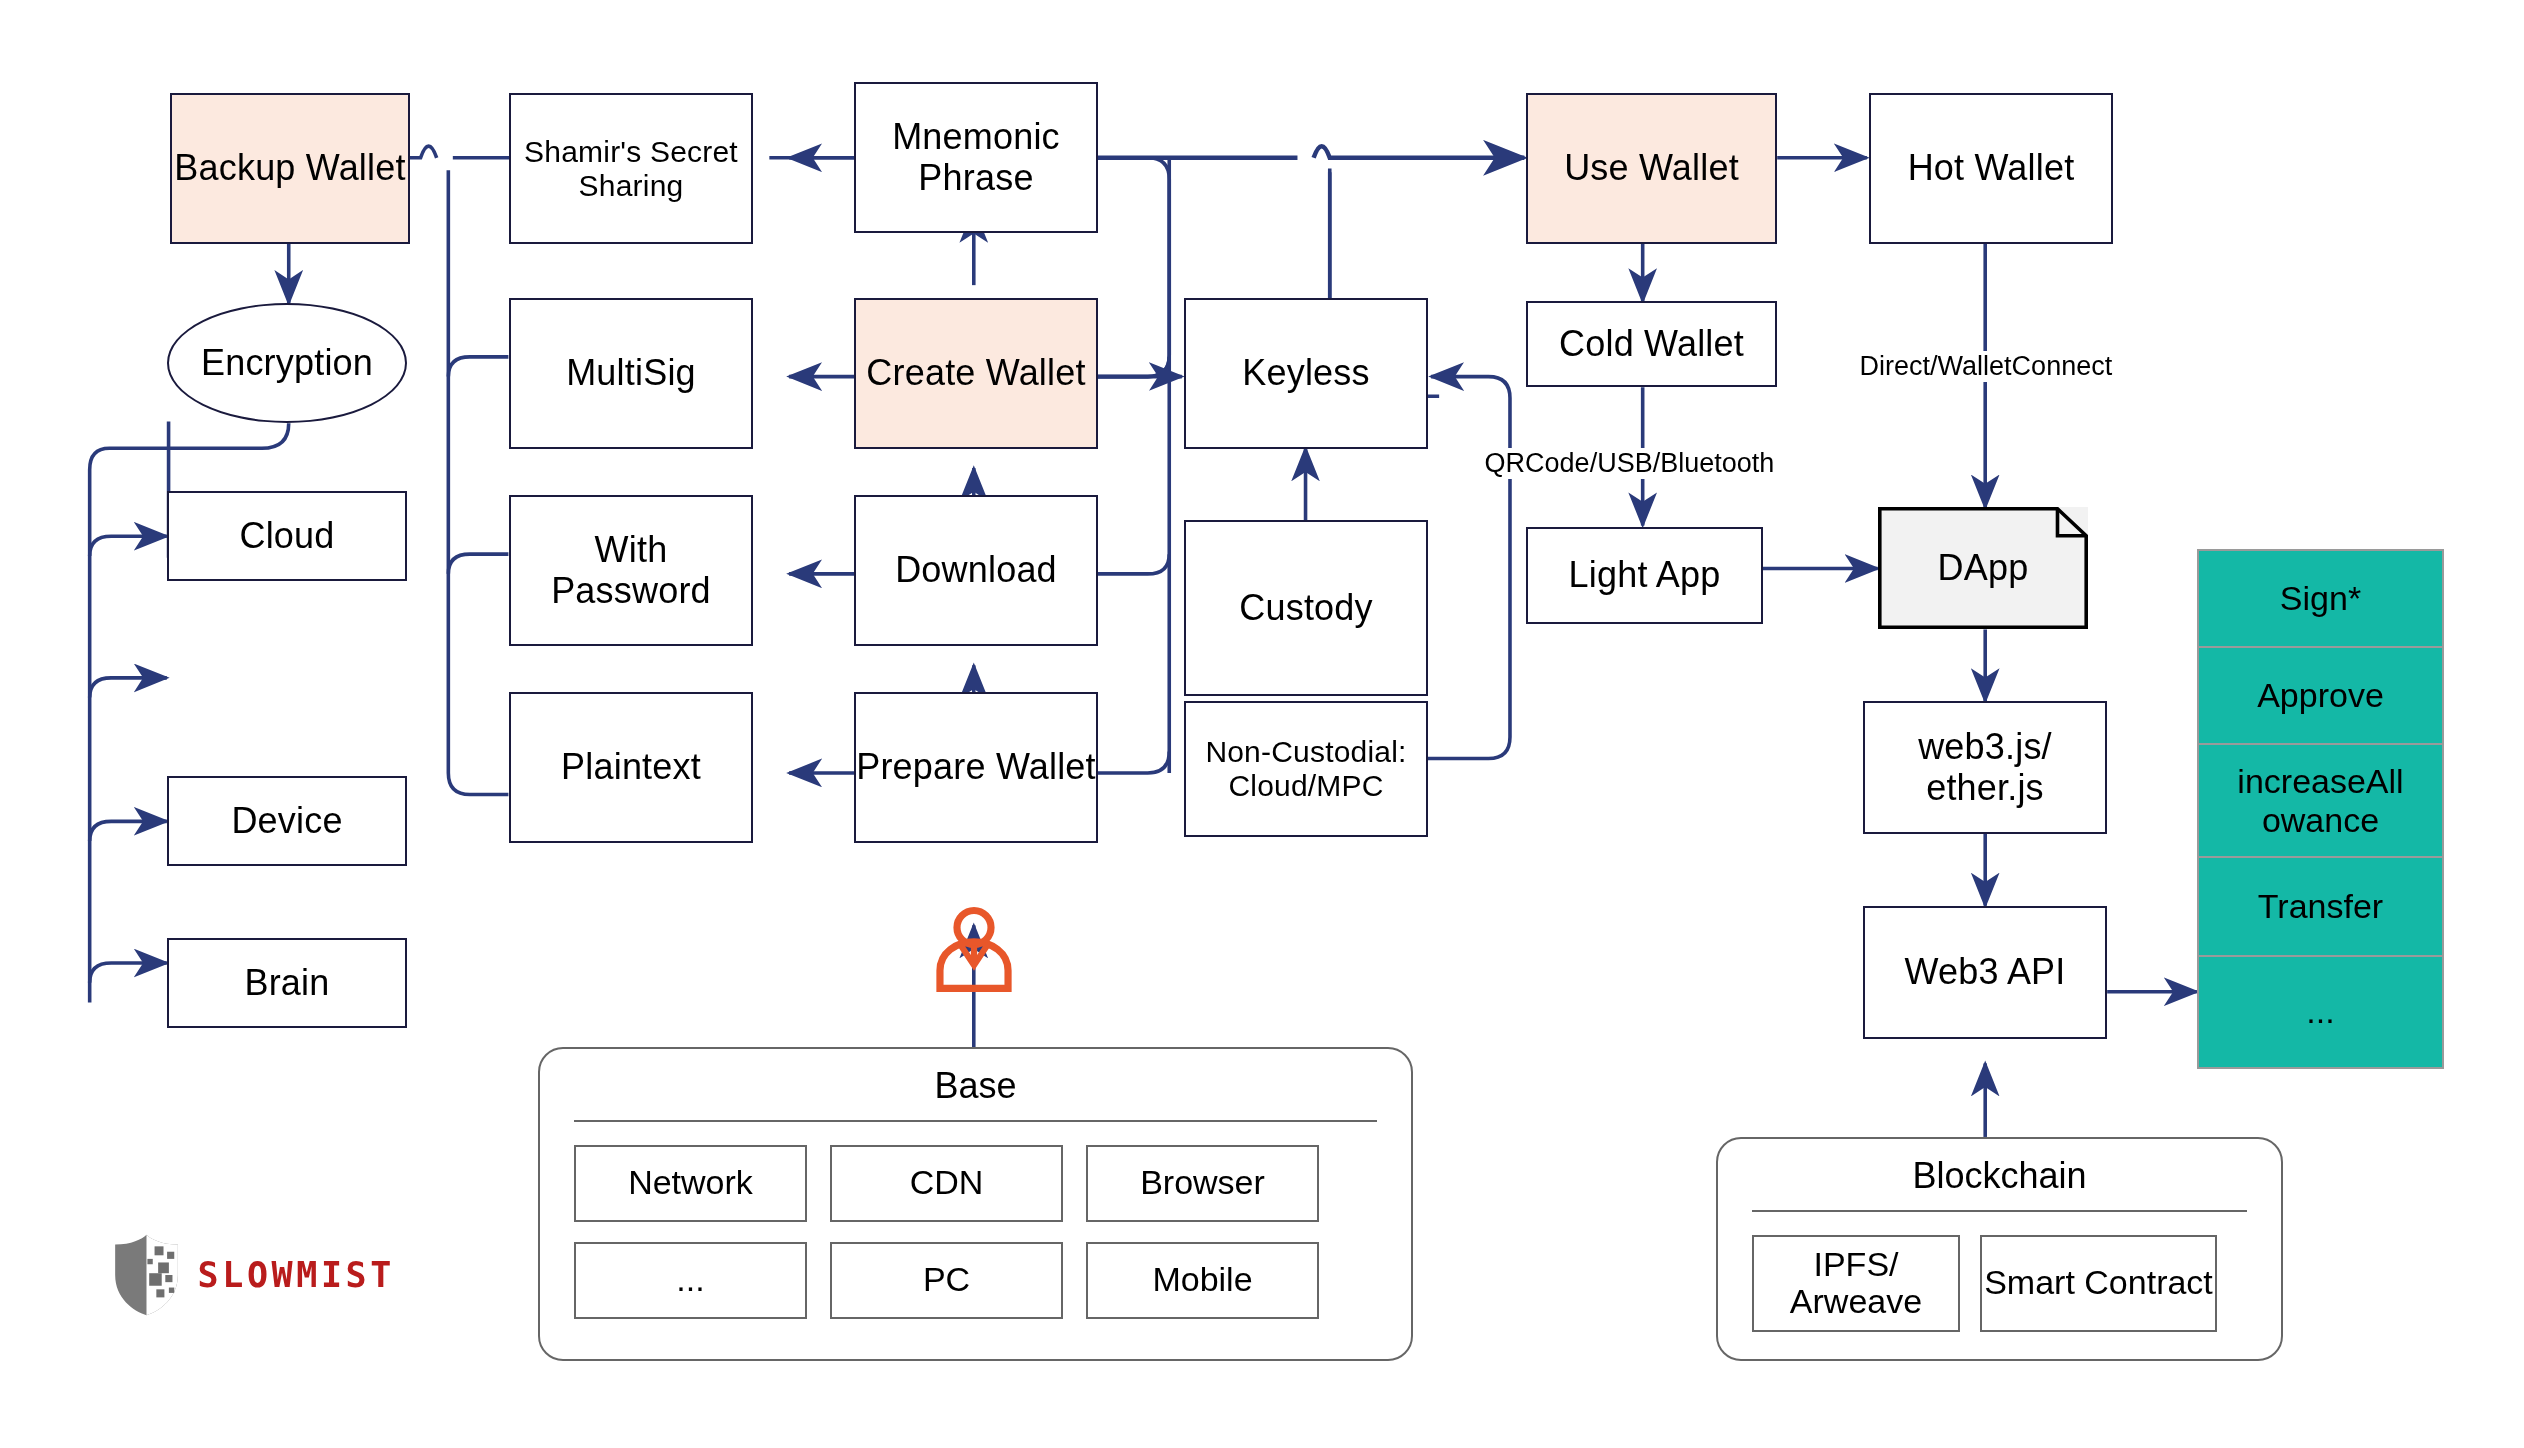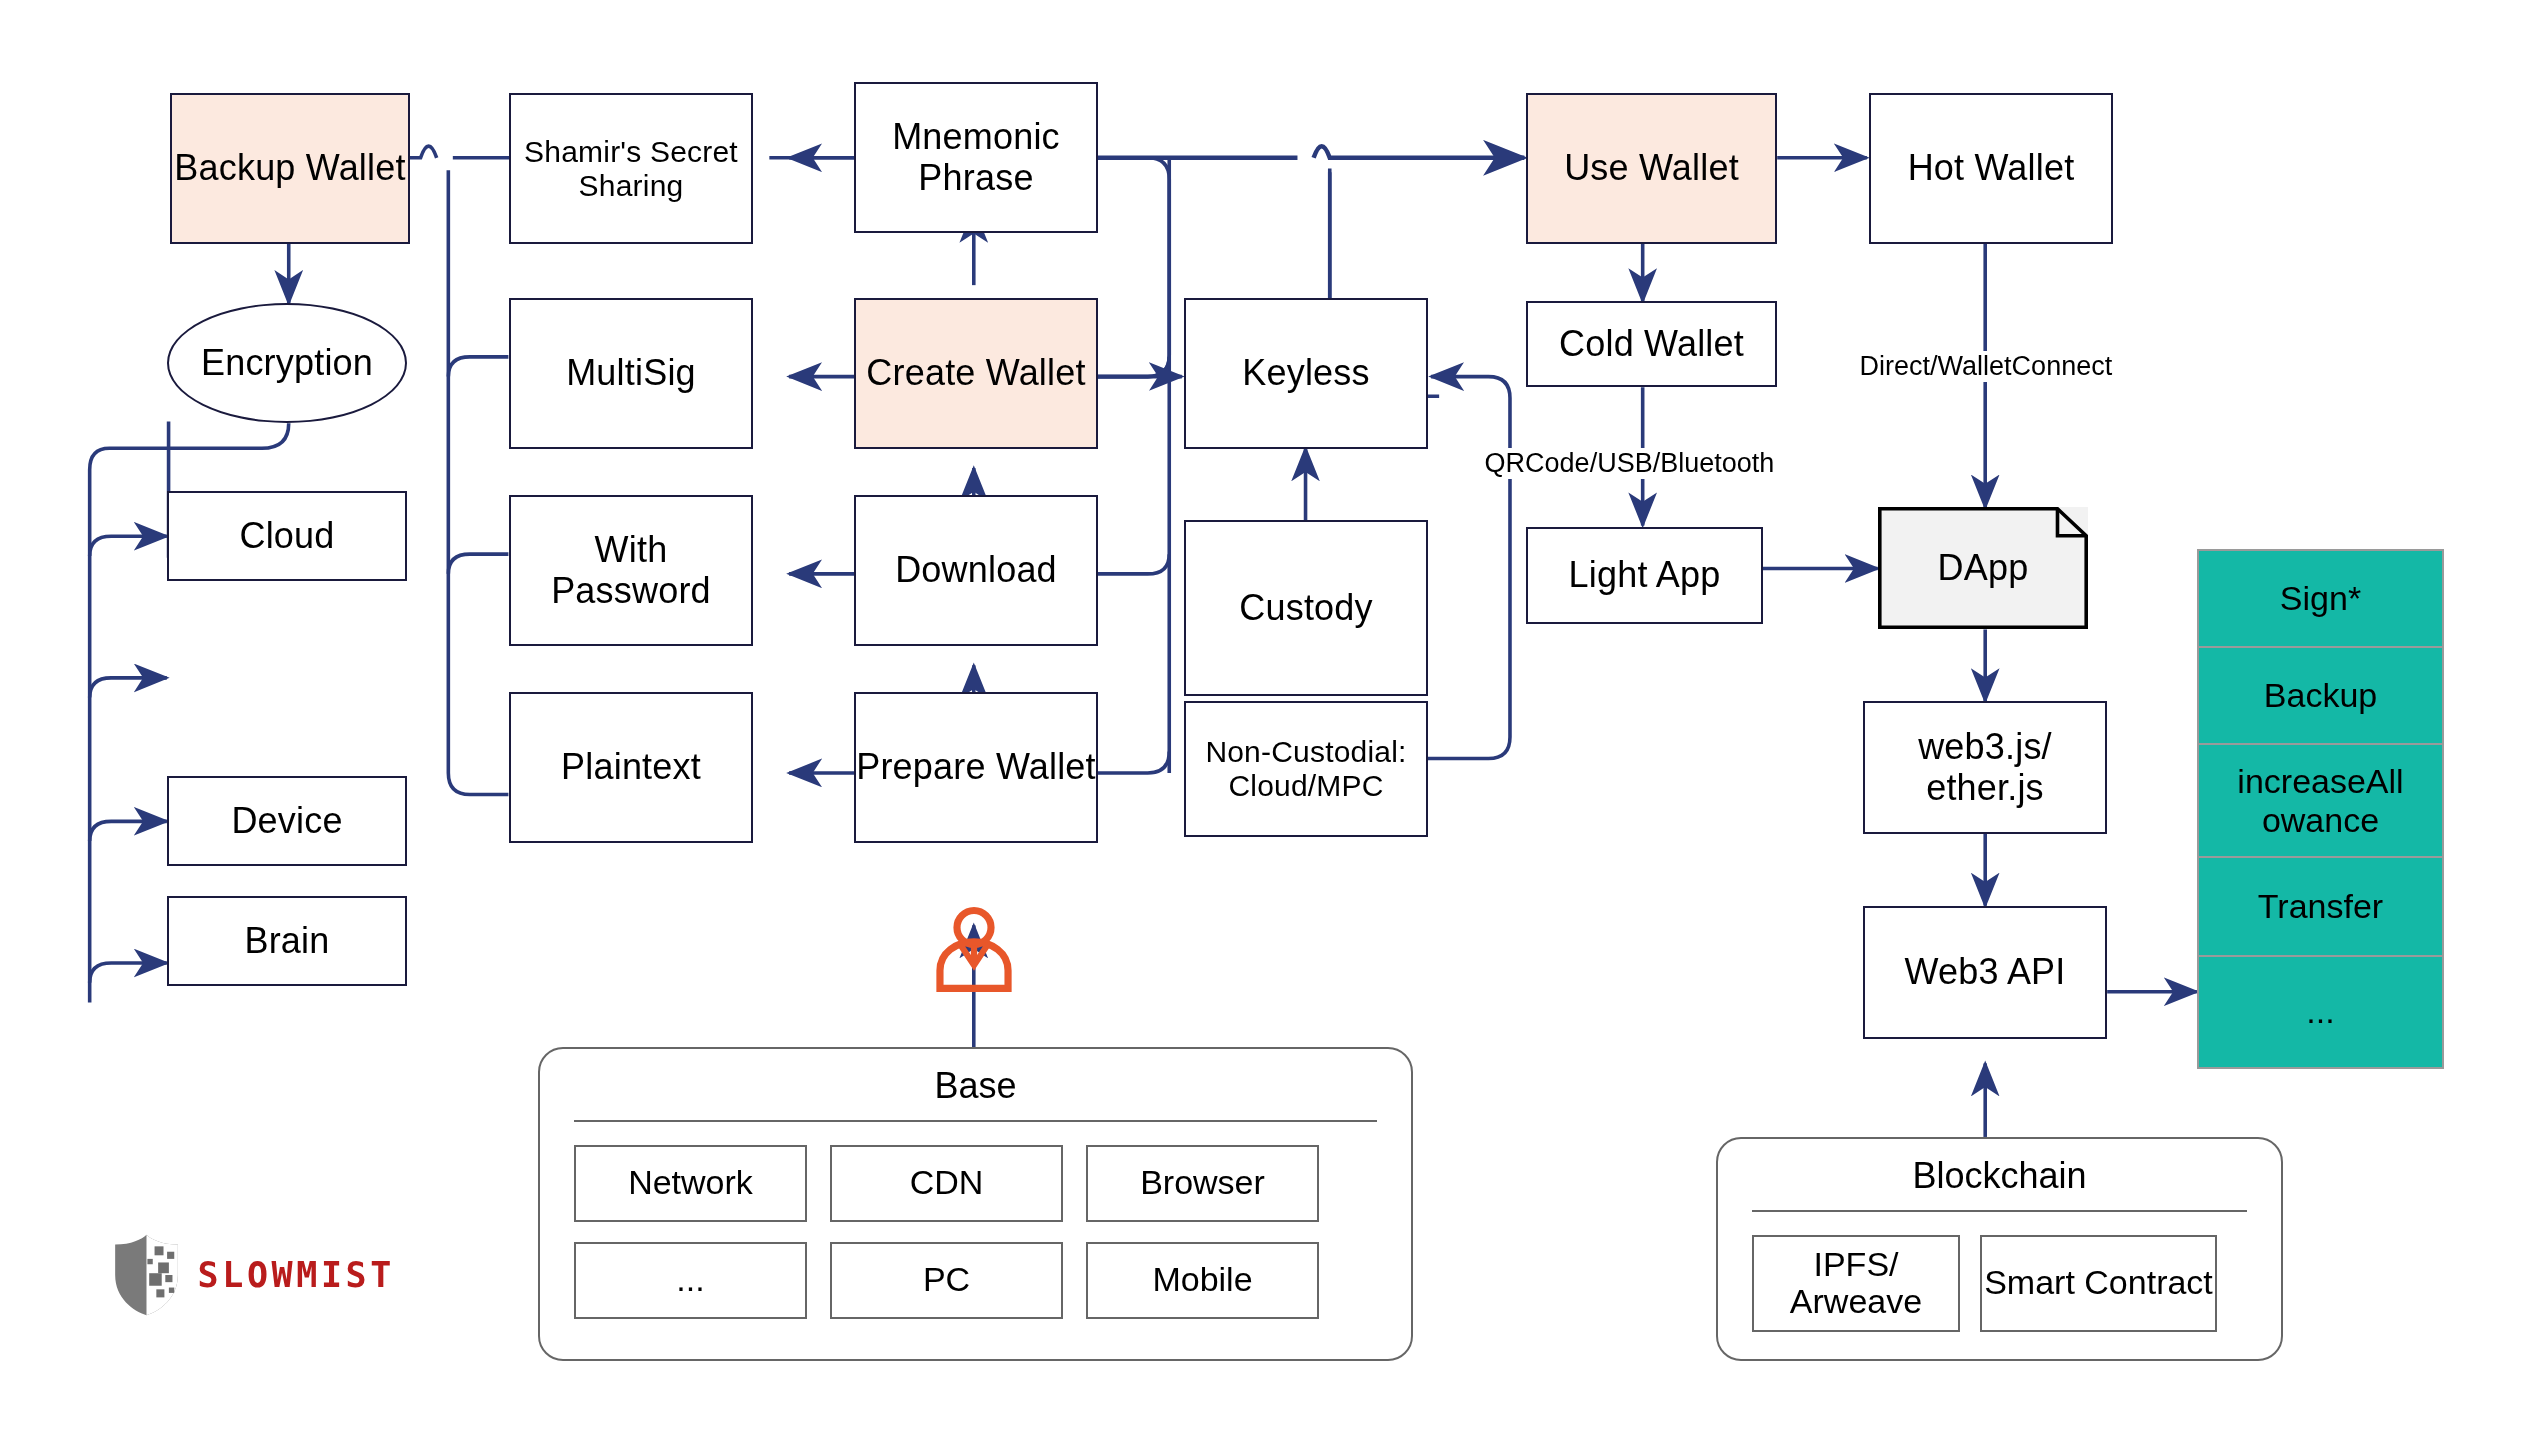--- a/index.html
+++ b/index.html
@@ -217,21 +217,21 @@
 
   <div class="node accent" style="left:170px;top:93px;width:240px;height:151px;">Backup Wallet</div>
 
   <div class="node ellipse" style="left:167px;top:303px;width:240px;height:120px;">Encryption</div>
 
   <div class="node" style="left:167px;top:491px;width:240px;height:90px;">Cloud</div>
 
 
   <div class="node" style="left:167px;top:776px;width:240px;height:90px;">Device</div>
 
-  <div class="node" style="left:167px;top:896px;width:240px;height:90px;">Brain</div>
+  <div class="node" style="left:167px;top:938px;width:240px;height:90px;">Brain</div>
 
   <div class="node small" style="left:509px;top:93px;width:244px;height:151px;padding:0 12.6px;">Shamir's Secret Sharing</div>
 
   <div class="node" style="left:509px;top:298px;width:244px;height:151px;">MultiSig</div>
 
   <div class="node" style="left:509px;top:495px;width:244px;height:151px;">With Password</div>
 
   <div class="node" style="left:509px;top:692px;width:244px;height:151px;">Plaintext</div>
 
   <div class="node" style="left:854px;top:82px;width:244px;height:151px;">Mnemonic Phrase</div>
@@ -267,21 +267,21 @@
   <div class="node" style="left:1863px;top:701px;width:244px;height:133px;">web3.js/ ether.js</div>
 
   <div class="node" style="left:1863px;top:906px;width:244px;height:133px;">Web3 API</div>
 
   <div class="edge-label" style="left:1481px;top:448px;">QRCode/USB/Bluetooth</div>
 
   <div class="edge-label" style="left:1856px;top:351px;">Direct/WalletConnect</div>
 
   <div class="acttable" style="left:2197px;top:549px;width:247px;height:520px;">
     <div class="actrow" style="height:97px;">Sign*</div>
-    <div class="actrow" style="height:97px;">Backup</div>
+    <div class="actrow" style="height:97px;">Approve</div>
     <div class="actrow" style="height:113px;">increaseAll owance</div>
     <div class="actrow" style="height:99px;">Transfer</div>
     <div class="actrow" style="height:109px;">...</div>
   </div>
 
   <div id="actor" style="left:929px;top:906px;width:90px;height:86px;">
     <svg viewBox="0 0 100 96" width="90" height="86">
       <circle cx="50" cy="24" r="19" fill="none" stroke="#e8572a" stroke-width="8"></circle>
       <path d="M12,92 L12,72 C12,52 30,40 50,40 C70,40 88,52 88,72 L88,92 Z" fill="none" stroke="#e8572a" stroke-width="8"></path>
       <path d="M34,42 L50,66 L66,42" fill="none" stroke="#e8572a" stroke-width="7"></path>

